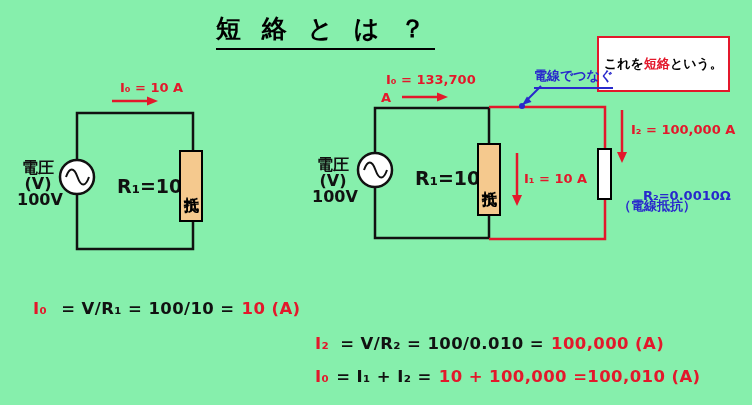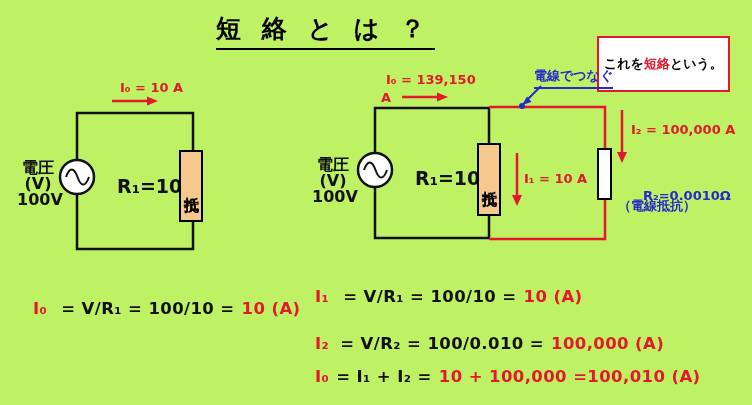--- a/index.html
+++ b/index.html
@@ -3,21 +3,21 @@
 <meta charset="utf-8">
 <style>
   :root{
     --red:#e3182b;
     --blue:#2828cc;
     --orange:#f5c98e;
     --black:#111;
   }
   html,body{margin:0;padding:0;background:#fff;}
   #stage{
-    position:relative;width:752px;height:405px;background:#bef264;overflow:hidden;
+    position:relative;width:752px;height:405px;background:#86efac;overflow:hidden;
     font-family:"DejaVu Sans","Liberation Sans",sans-serif;color:var(--black);
   }
   .abs{position:absolute;white-space:nowrap;}
   #svg-layer{position:absolute;left:0;top:0;}
   
   .title{
     left:216px;top:12px;font-size:25px;font-weight:600;letter-spacing:6px;
     border-bottom:2.5px solid #000;padding:0 4px 3px 0;color:#000;
   }
   
@@ -92,44 +92,41 @@
   <div class="abs vsrc" style="left:17px;top:160px;">
     <div>電圧</div>
     <div>(V)</div>
     <div>100V</div>
   </div>
   <div class="abs rlabel" style="left:117px;top:175px;">R₁=10Ω</div>
   <div class="abs resistor" style="left:179px;top:150px;width:20px;height:68px;">
     <span>抵抗</span>
   </div>
 
-  <div class="abs lbl cur red" style="left:386px;top:72px;">I₀ = 139,150</div>
+  <div class="abs lbl cur red" style="left:386px;top:72px;">I₀ = 133,700</div>
   <div class="abs lbl cur red" style="left:381px;top:90px;">A</div>
   <div class="abs wire-lbl" style="left:534px;top:67px;">電線でつなぐ</div>
   <div class="abs vsrc" style="left:312px;top:157px;">
     <div>電圧</div>
     <div>(V)</div>
     <div>100V</div>
   </div>
   <div class="abs rlabel" style="left:415px;top:167px;">R₁=10Ω</div>
   <div class="abs resistor" style="left:477px;top:143px;width:20px;height:69px;">
     <span>抵抗</span>
   </div>
   <div class="abs resistor resistor-plain" style="left:597px;top:148px;width:11px;height:48px;"></div>
   <div class="abs lbl cur red" style="left:524px;top:171px;">I₁ = 10 A</div>
   <div class="abs lbl cur red" style="left:631px;top:122px;">I₂ = 100,000 A</div>
   <div class="abs lbl cur blue" style="left:643px;top:180px;margin-top:8px;">R₂=0.0010Ω</div>
   <div class="abs lbl cur blue" style="left:618px;top:197px;">（電線抵抗）</div>
 
   <div class="abs formula" style="left:33px;top:299px;">
     <span class="seg red">I₀</span><span class="seg" style="margin-left:7px;">= V/R₁ = 100/10 =</span><span class="seg red">10 (A)</span>
   </div>
-  <div class="abs formula" style="left:315px;top:287px;">
-    <span class="seg red">I₁</span><span class="seg" style="margin-left:7px;">= V/R₁ = 100/10 =</span><span class="seg red">10 (A)</span>
-  </div>
   <div class="abs formula" style="left:315px;top:334px;">
     <span class="seg red">I₂</span><span class="seg" style="margin-left:4px;text-align:center;">= V/R₂ = 100/0.010 =</span><span class="seg red">100,000 (A)</span>
   </div>
   <div class="abs formula" style="left:315px;top:367px;">
     <span class="seg red">I₀</span><span class="seg" style="">= I₁ + I₂ =</span><span class="seg red">10 + 100,000 =100,010 (A)</span>
   </div>
 
 </div>
 
 </body></html>

